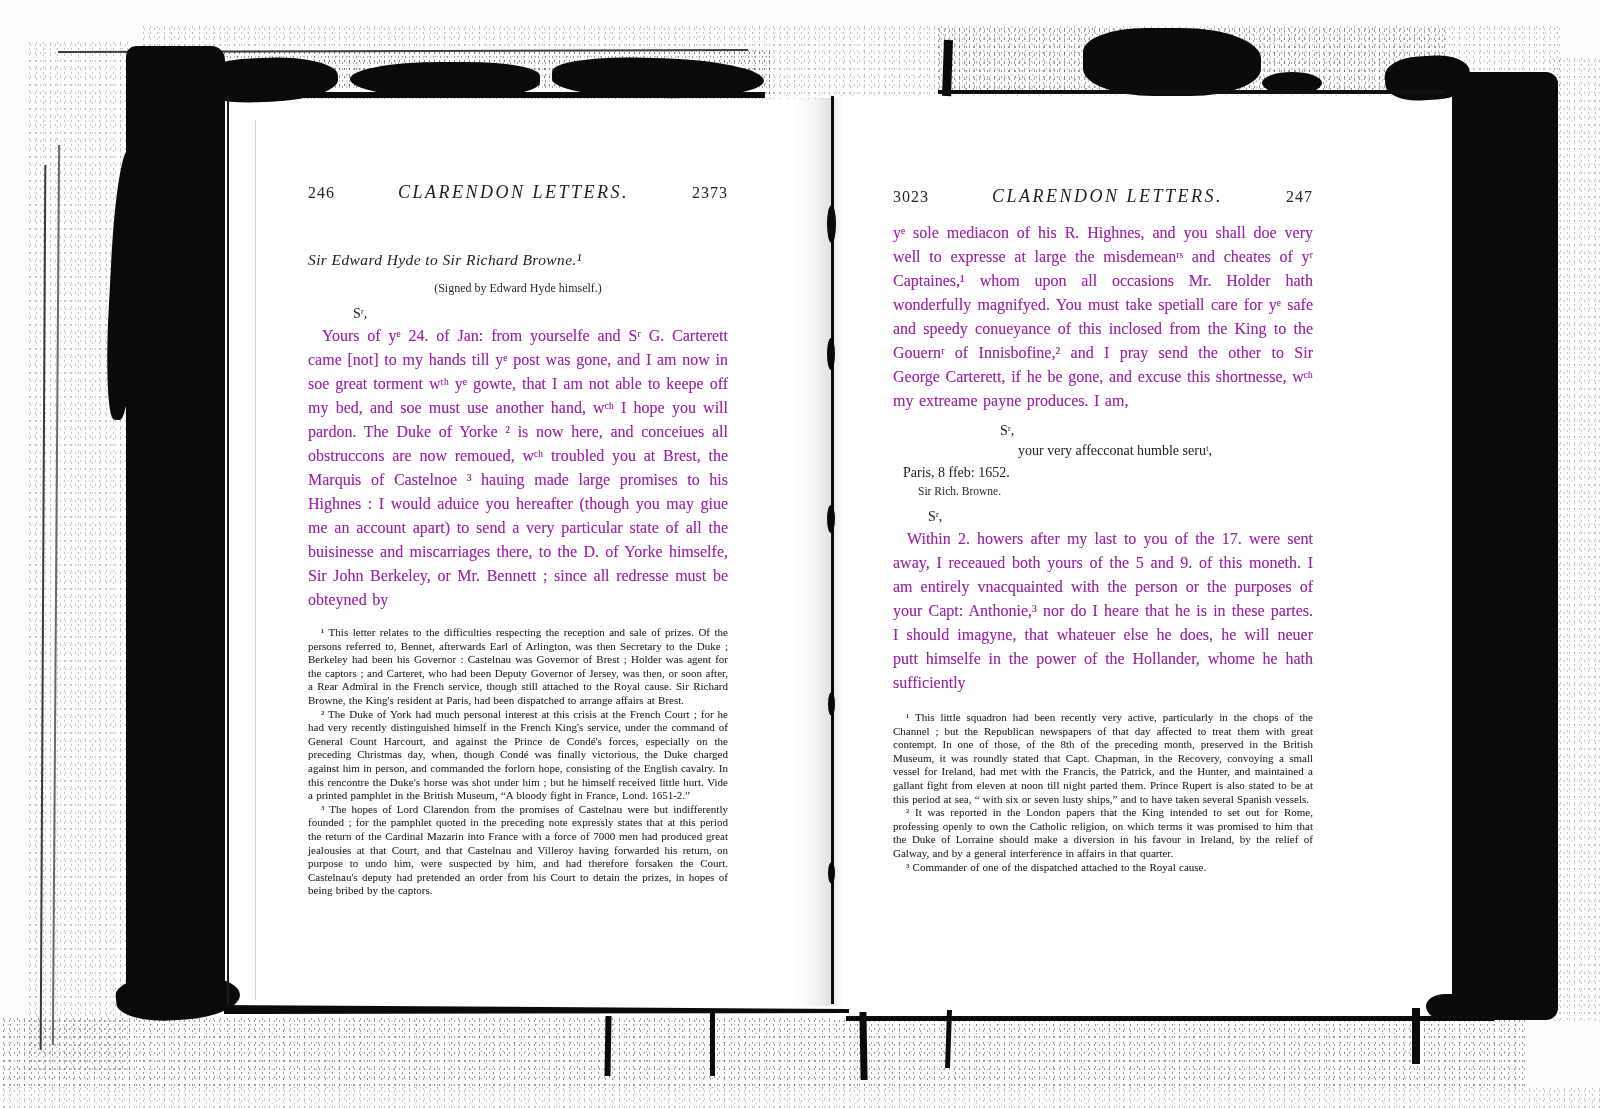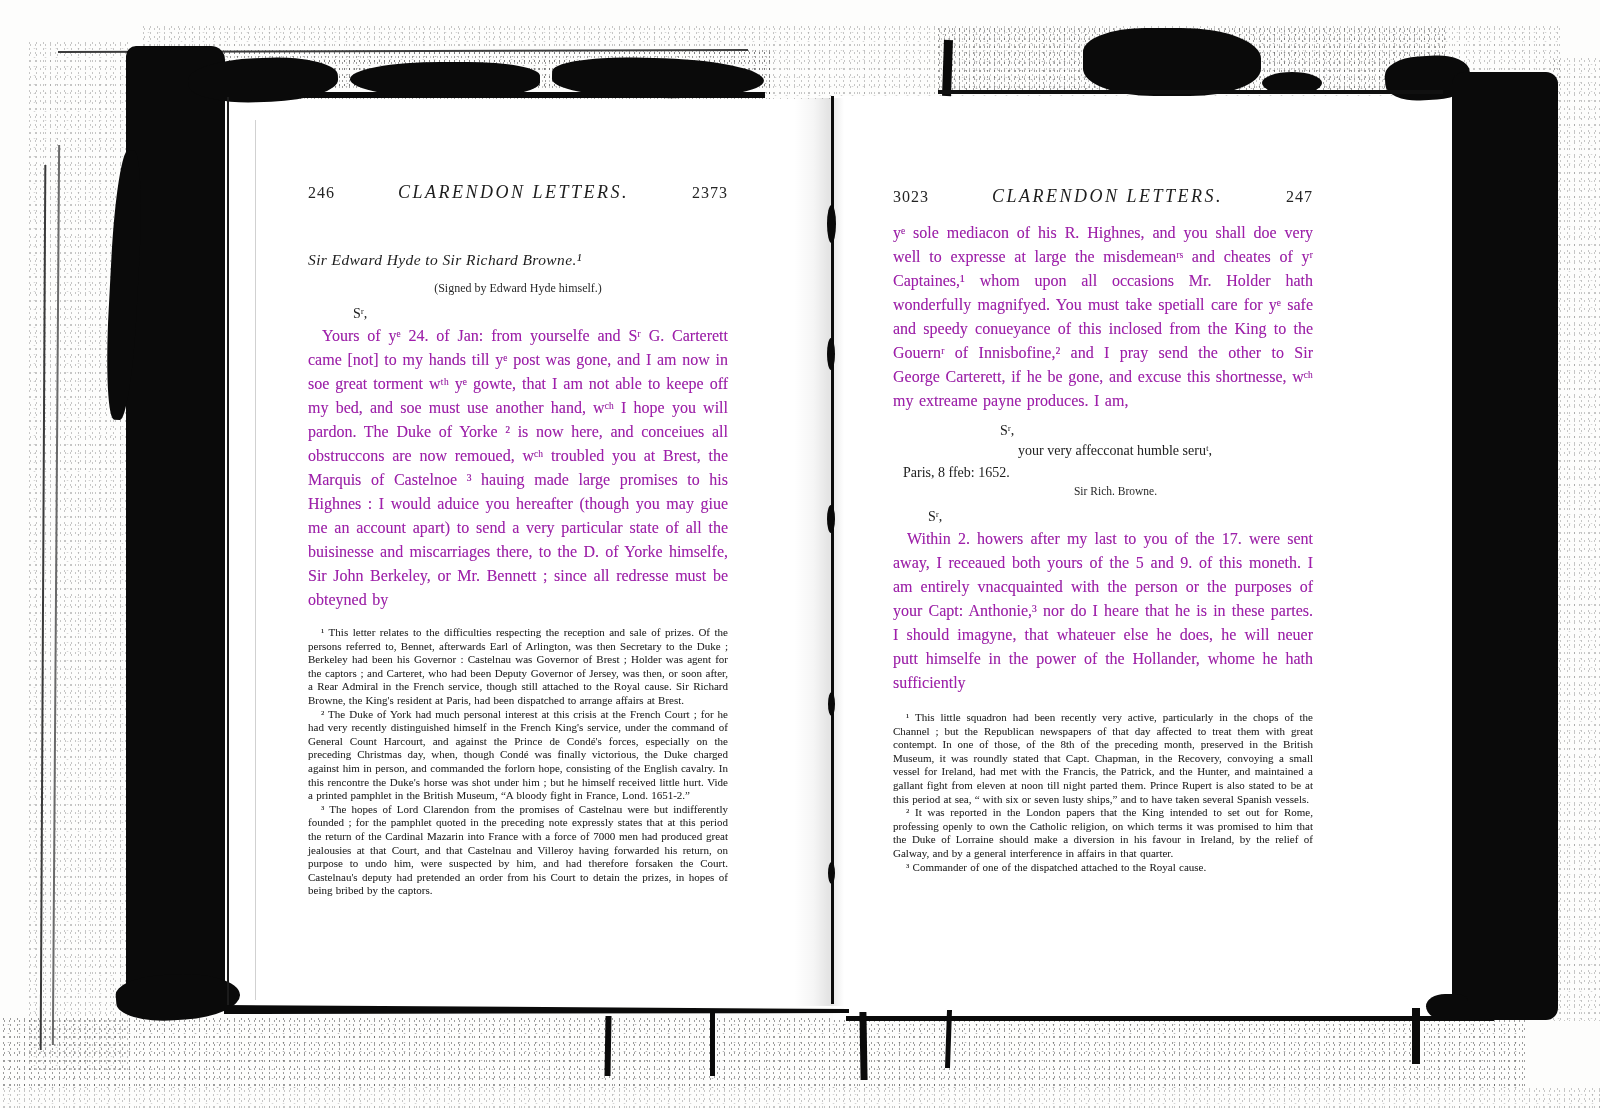--- a/index.html
+++ b/index.html
@@ -33,21 +33,21 @@
   .salutation{font-size:14px;color:#202020;}
   .body-text{font-size:16px;line-height:24px;text-align:justify;word-spacing:1.5px;
              margin:0;color:#a21caf;text-shadow:0 0 .4px rgba(0,0,0,.25);}
   .indent{text-indent:14px;}
   .footnotes{margin-top:14px;}
   .fn{font-size:11px;line-height:13.6px;text-align:justify;word-spacing:.5px;
       text-indent:13px;margin:0;color:#262626;text-shadow:0 0 .3px rgba(0,0,0,.2);}
   .closing{font-size:14px;color:#202020;}
   .sig{text-align:right;padding-right:42px;font-size:14px;letter-spacing:1.5px;
        font-variant:small-caps;color:#1d1d1d;}
-  .addressee{font-size:11.5px;color:#2a2a2a;text-align:center;}
+  .addressee{font-size:11.5px;color:#2a2a2a;}
   .spine-shadow{position:absolute;z-index:4;pointer-events:none;
       background:linear-gradient(90deg,rgba(0,0,0,0) 0%,rgba(0,0,0,.04) 40%,rgba(0,0,0,.11) 70%,rgba(0,0,0,0) 100%);}
 </style>
 </head>
 <body>
 
 <div class="scan">
 
   <div class="sp light" style="left:140px;top:24px;width:1424px;height:76px;"></div>
   <div class="sp med" style="left:185px;top:48px;width:585px;height:52px;"></div>

